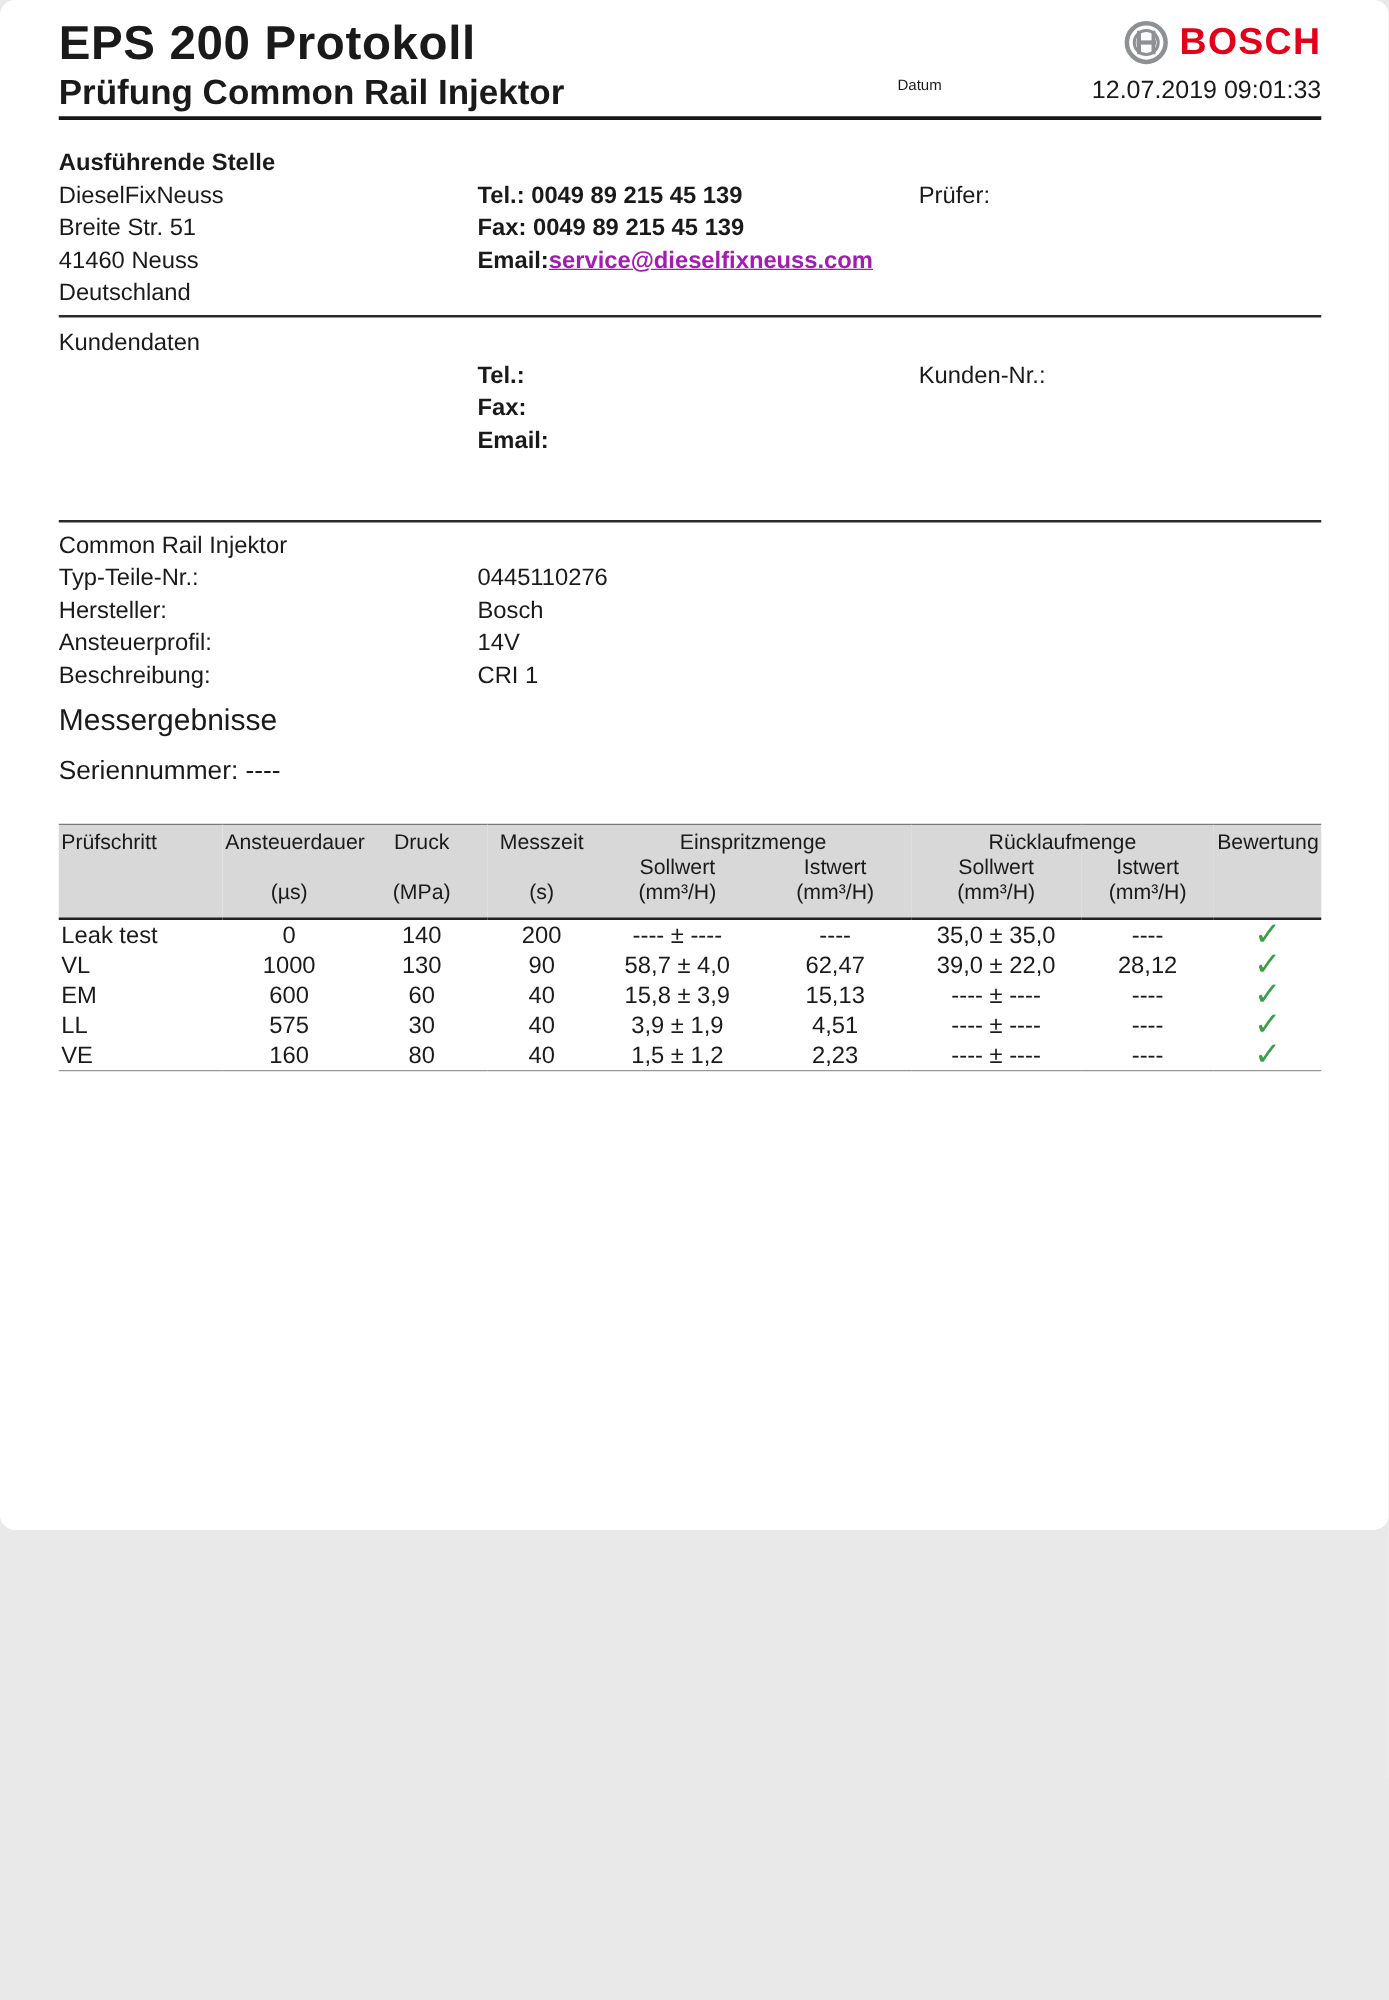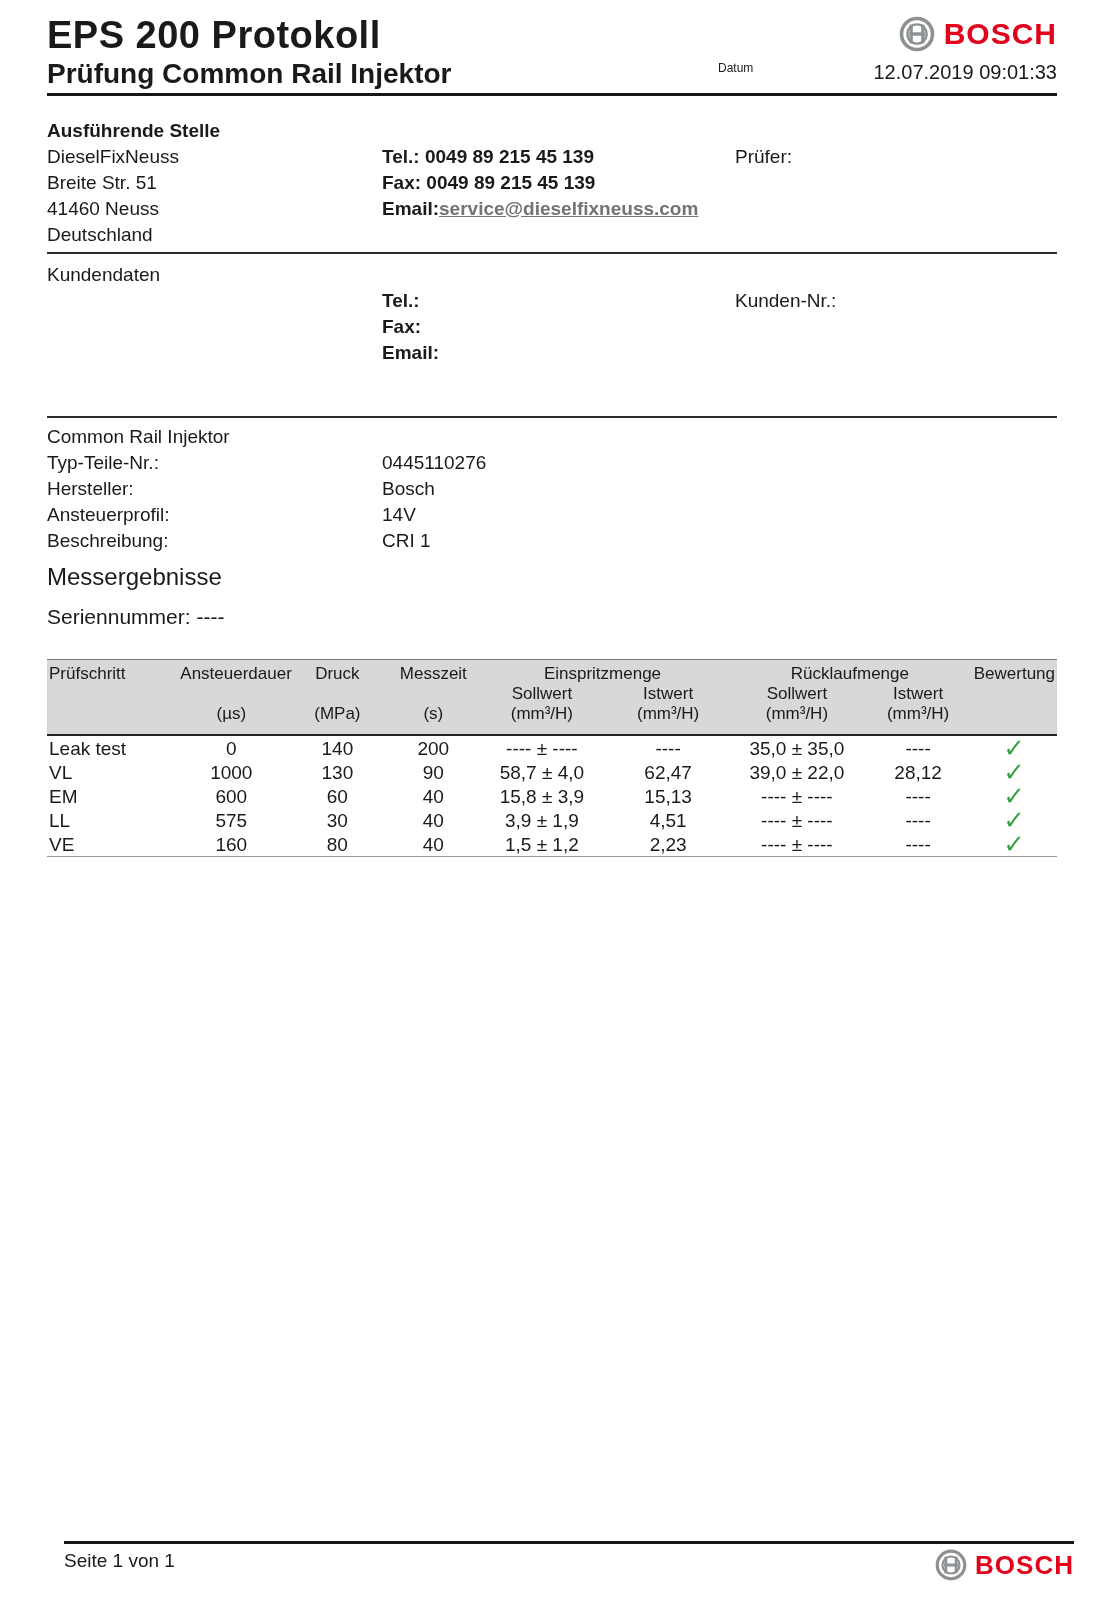--- a/index.html
+++ b/index.html
@@ -1,24 +1,25 @@
 <!DOCTYPE html>
 <html><head>
 <meta charset="utf-8">
 <style>
   * { box-sizing: border-box; margin: 0; padding: 0; }
   html,body { background:#e9e9e9; }
   .page {
     position: relative;
-    width: 1111px; height: 1600px;
+    width: 1111px; height: 1224px;
     margin: 0 auto;
     background: #ffffff;
     font-family: "Liberation Sans", sans-serif;
     color: #1a1a1a;
     overflow: hidden;
+    border-radius: 12px;
   }
   .content { position: absolute; left: 47px; top: 0; width: 1010px; }
 
   
   .title-row { position: relative; padding-top: 14px; height: 56px; }
   .doc-title { font-size: 38px; font-weight: 700; letter-spacing: .5px; }
   .brand { position: absolute; right: 0; top: 16px; display: flex; align-items: center; gap: 9px; }
   .brand-word { color: #e2001a; font-size: 30px; font-weight: 700; letter-spacing: 1px; }
   .brand-word.small { font-size: 26px; }
   .subtitle-row { position: relative; height: 32px; margin-top: 2px; }
@@ -28,21 +29,21 @@
   .rule-thick { border: none; border-top: 3px solid #161616; margin-top: 3px; }
   .rule-thin  { border: none; border-top: 2px solid #2a2a2a; }
 
   
   .sec-label { font-size: 19px; font-weight: 700; line-height: 26px; }
   .cols { position: relative; font-size: 19px; line-height: 26px; }
   .col-mid   { position: absolute; left: 335px; top: 0; font-weight: bold; }
   .col-right { position: absolute; left: 688px; top: 0; }
   .workshop { margin-top: 22px; padding-bottom: 4px; }
   .customer { padding-top: 8px; padding-bottom: 50px; }
-  .email-link { color: #737373; text-decoration: underline; cursor: pointer; }
+  .email-link { color: #a21caf; text-decoration: underline; cursor: pointer; }
 
   .injector { padding-top: 6px; font-size: 19px; line-height: 26px; }
   .kv { position: relative; }
   .kv .val { position: absolute; left: 335px; top: 0; }
 
   .results-heading { margin-top: 8px; font-size: 24px; font-weight: 400; line-height: 30px; }
   .serial-line { margin-top: 13px; font-size: 21px; }
 
   
   table.results {

